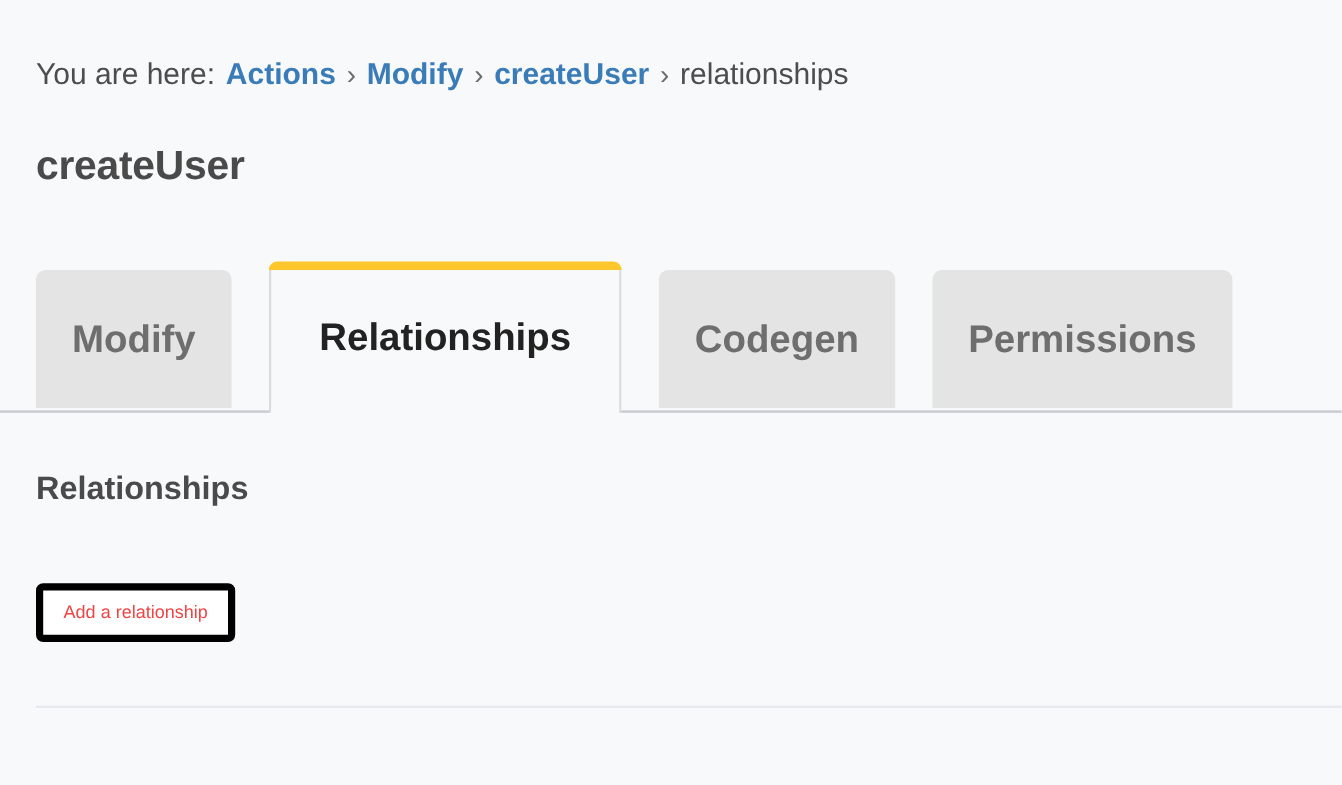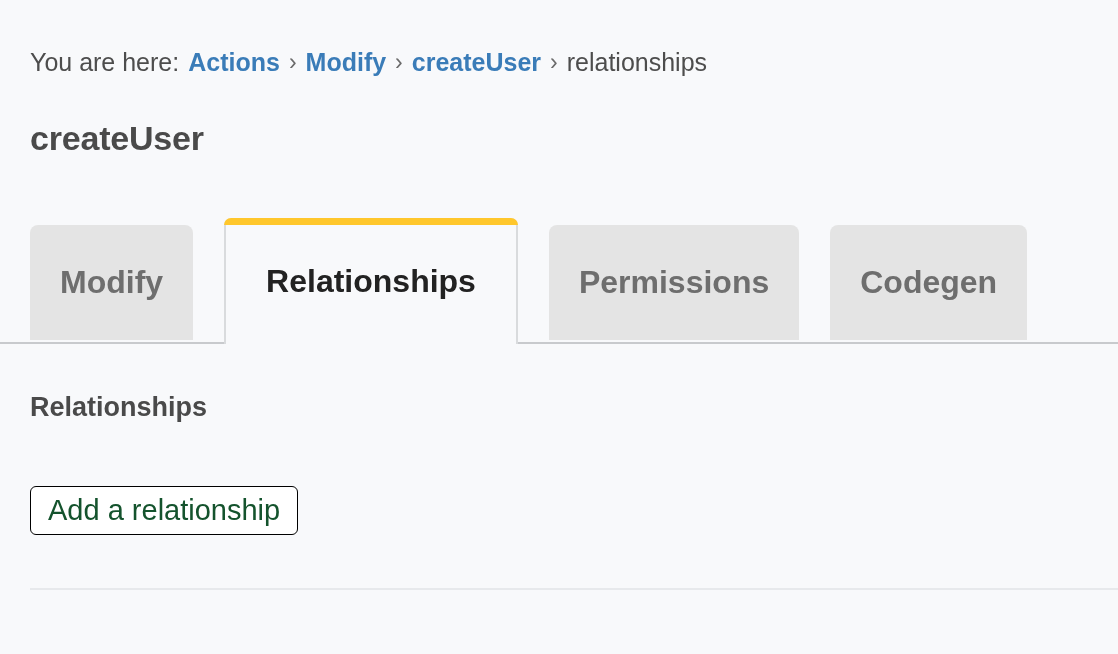--- a/index.html
+++ b/index.html
@@ -153,25 +153,25 @@
     color: #4a4a4a;
     line-height: 1.1;
   }
   .add-rel-btn {
     position: absolute;
     left: 30px;
     top: 141px;
     height: 49px;
     padding: 0 17px;
     background: #ffffff;
-    border: 1px solid #000000;
+    border: 6px solid #000000;
     border-radius: 6px;
     font-family: "Liberation Sans", "DejaVu Sans", sans-serif;
-    font-size: 29px;
-    color: #14532d;
+    font-size: 15px;
+    color: #ef4444;
     cursor: pointer;
     line-height: 1;
     display: flex;
     align-items: center;
   }
   .divider {
     position: absolute;
     left: 30px;
     top: 243px;
     width: 1088px;
@@ -209,25 +209,25 @@
       <span class="tab-label">Modify</span>
     </div>
 
     <div class="tab tab-active">
       <span class="tab-accent"></span>
       <span class="tab-label">Relationships</span>
       <span class="tab-mask"></span>
     </div>
 
     <div class="tab tab-inactive">
+      <span class="tab-label">Codegen</span>
+    </div>
+
+    <div class="tab tab-inactive">
       <span class="tab-label">Permissions</span>
-    </div>
-
-    <div class="tab tab-inactive">
-      <span class="tab-label">Codegen</span>
     </div>
 
   </div>
 </div>
 
 <main class="content">
   <h2 class="section-title">Relationships</h2>
 
   <button class="add-rel-btn">Add a relationship</button>
 

